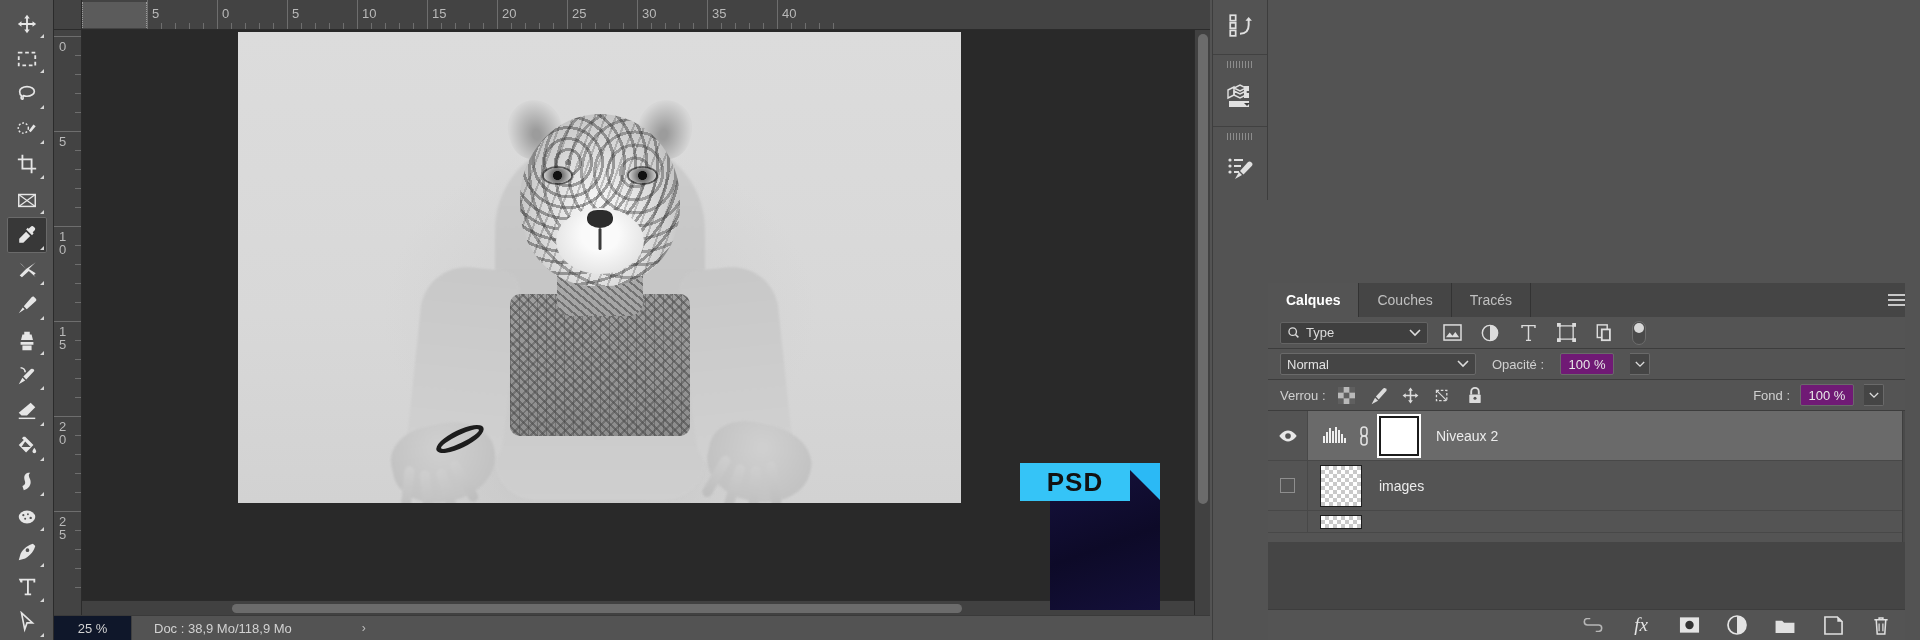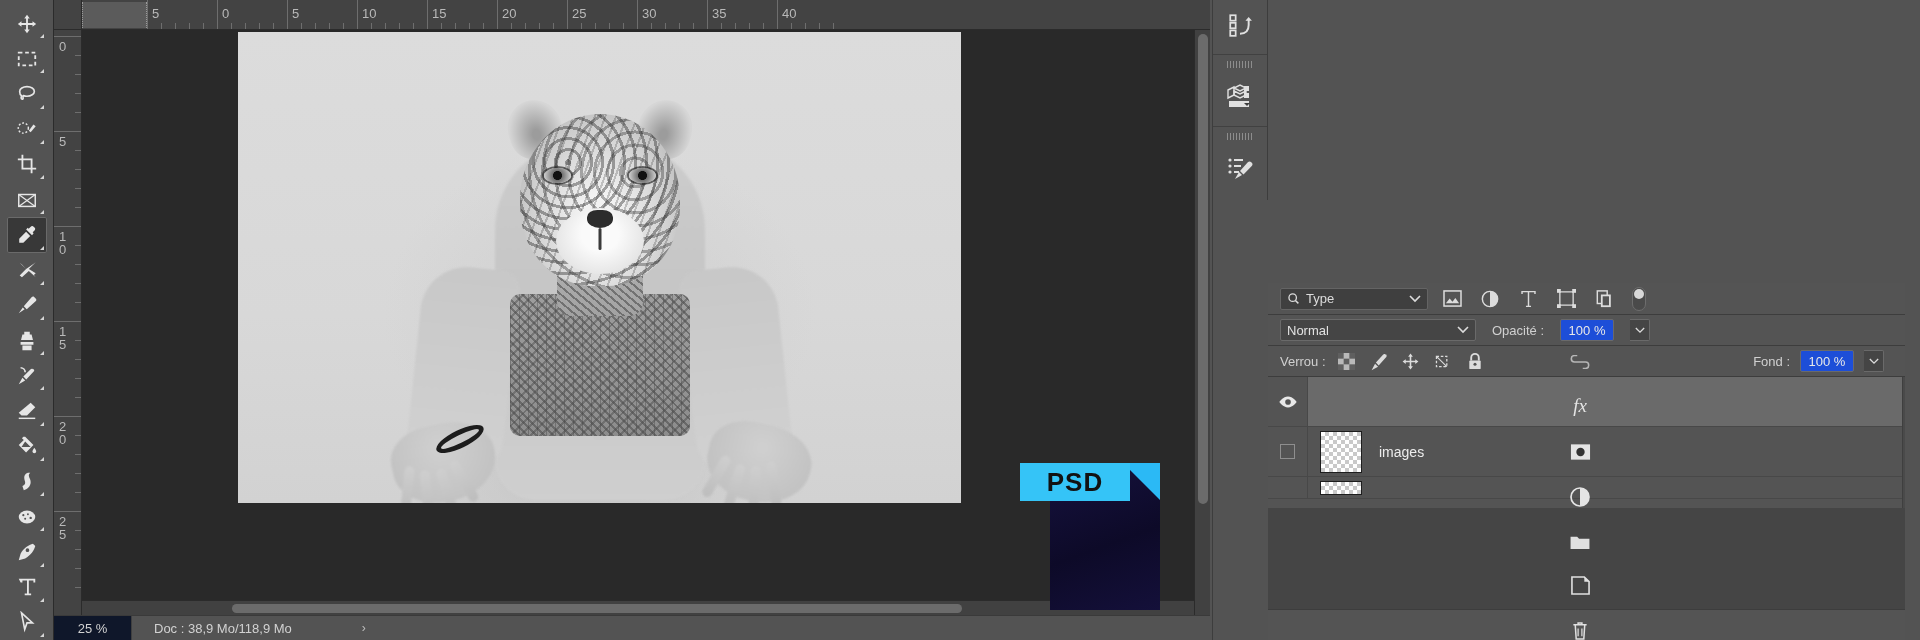--- a/index.html
+++ b/index.html
@@ -313,21 +313,21 @@
     border-bottom: 1px solid #3d3d3d;
   }
   .blend-select {
     width: 196px; height: 22px; background: #454545; border: 1px solid #6a6a6a;
     border-radius: 2px; display: flex; align-items: center; padding: 0 6px;
     font-size: 13px; color: #e2e2e2; cursor: pointer;
   }
   .blend-select .chev { margin-left: auto; }
   .lbl { font-size: 13px; color: #d0d0d0; }
   .numfield {
-    height: 22px; min-width: 54px; background: #1d4ed8; border: 1px solid #6a6a6a;
+    height: 22px; min-width: 54px; background: #701a75; border: 1px solid #6a6a6a;
     border-radius: 2px; display: flex; align-items: center; justify-content: center;
     font-size: 13px; color: #e8e8e8; padding: 0 6px; cursor: text;
   }
   .stepper {
     width: 20px; height: 22px; background: #454545; border: 1px solid #6a6a6a;
     border-left: none; border-radius: 0 2px 2px 0;
     display: flex; align-items: center; justify-content: center; cursor: pointer;
   }
   .lock-row {
     display: flex; align-items: center; height: 31px; padding: 0 12px; gap: 10px;
@@ -376,21 +376,21 @@
     position: absolute; left: 3px; top: 6px; width: 12px; height: 36px;
     background: #7b7b7b; border-radius: 6px;
   }
   .layer-row.partial { height: 22px; overflow: hidden; }
   .layer-row.partial .thumb-checker { height: 14px; }
 
   #panel-footer {
     position: absolute; left: 0; bottom: 0; width: 652px; height: 31px;
     background: #545454; border-top: 1px solid #3d3d3d;
     display: flex; align-items: center; justify-content: flex-end;
-    padding-right: 28px; gap: 26px; flex-direction: column;
+    padding-right: 28px; gap: 26px;
   }
   .foot-btn { width: 22px; height: 22px; display: flex; align-items: center; justify-content: center; cursor: pointer; }
 
   #panel-right-edge {
     position: absolute; left: 1905px; top: 0; width: 15px; height: 640px;
     background: #535353;
   }
 </style>
 </head>
 <body>
@@ -731,20 +731,28 @@
     </div>
     <div id="dock-empty"></div>
   </div>
 
   <div id="right-col">
     <div id="panel-empty-top"></div>
 
     <div id="panel-stack">
 
 
+      <div class="tabbar lower" style="background:#454545;">
+        <div class="tab active">Calques</div>
+        <div class="tab" style="background:#454545;">Couches</div>
+        <div class="tab" style="background:#454545;">Tracés</div>
+        <div class="tab-menu">
+          <div class="hamb"></div>
+        </div>
+      </div>
 
       <div class="panel-body">
 
         <div class="filter-row">
           <div class="filter-select">
             <svg width="13" height="13" viewBox="0 0 16 16">
               <circle cx="7" cy="7" r="4.6" fill="none" stroke="#dcdcdc" stroke-width="1.6"></circle>
               <path d="M10.4 10.4L14 14" stroke="#dcdcdc" stroke-width="1.8"></path>
             </svg>
             <span>Type</span>
@@ -854,20 +862,42 @@
         <div id="layer-list">
 
           <div class="layer-row selected">
             <div class="rowbg"></div>
             <div class="eye-cell">
               <svg width="20" height="14" viewBox="0 0 22 14">
                 <path d="M11 1C5.5 1 1.5 7 1.5 7S5.5 13 11 13s9.5-6 9.5-6S16.5 1 11 1z" fill="#e8e8e8"></path>
                 <circle cx="11" cy="7" r="3.1" fill="#545454"></circle>
               </svg>
             </div>
+            <div class="layer-content">
+              <div class="adj-icon">
+                <svg width="26" height="20" viewBox="0 0 26 20">
+                  <rect x="1" y="10" width="2" height="7" fill="#efefef"></rect>
+                  <rect x="4" y="6" width="2" height="11" fill="#efefef"></rect>
+                  <rect x="7" y="2" width="2" height="15" fill="#efefef"></rect>
+                  <rect x="10" y="5" width="2" height="12" fill="#efefef"></rect>
+                  <rect x="13" y="1" width="2" height="16" fill="#efefef"></rect>
+                  <rect x="16" y="4" width="2" height="13" fill="#efefef"></rect>
+                  <rect x="19" y="8" width="2" height="9" fill="#efefef"></rect>
+                  <rect x="22" y="12" width="2" height="5" fill="#efefef"></rect>
+                </svg>
+              </div>
+              <div class="link-icon">
+                <svg width="12" height="22" viewBox="0 0 12 22">
+                  <path d="M6 2a3 3 0 013 3v3a3 3 0 01-6 0V5a3 3 0 013-3z" fill="none" stroke="#e0e0e0" stroke-width="1.6"></path>
+                  <path d="M6 11a3 3 0 013 3v3a3 3 0 01-6 0v-3a3 3 0 013-3z" fill="none" stroke="#e0e0e0" stroke-width="1.6"></path>
+                </svg>
+              </div>
+              <div class="mask-thumb"></div>
+              <span class="layer-name">Niveaux 2</span>
+            </div>
           </div>
 
           <div class="layer-row">
             <div class="eye-cell">
               <div class="vis-box"></div>
             </div>
             <div class="layer-content" style="padding-left:12px;">
               <div class="thumb-checker"></div>
               <span class="layer-name">images</span>
             </div>

